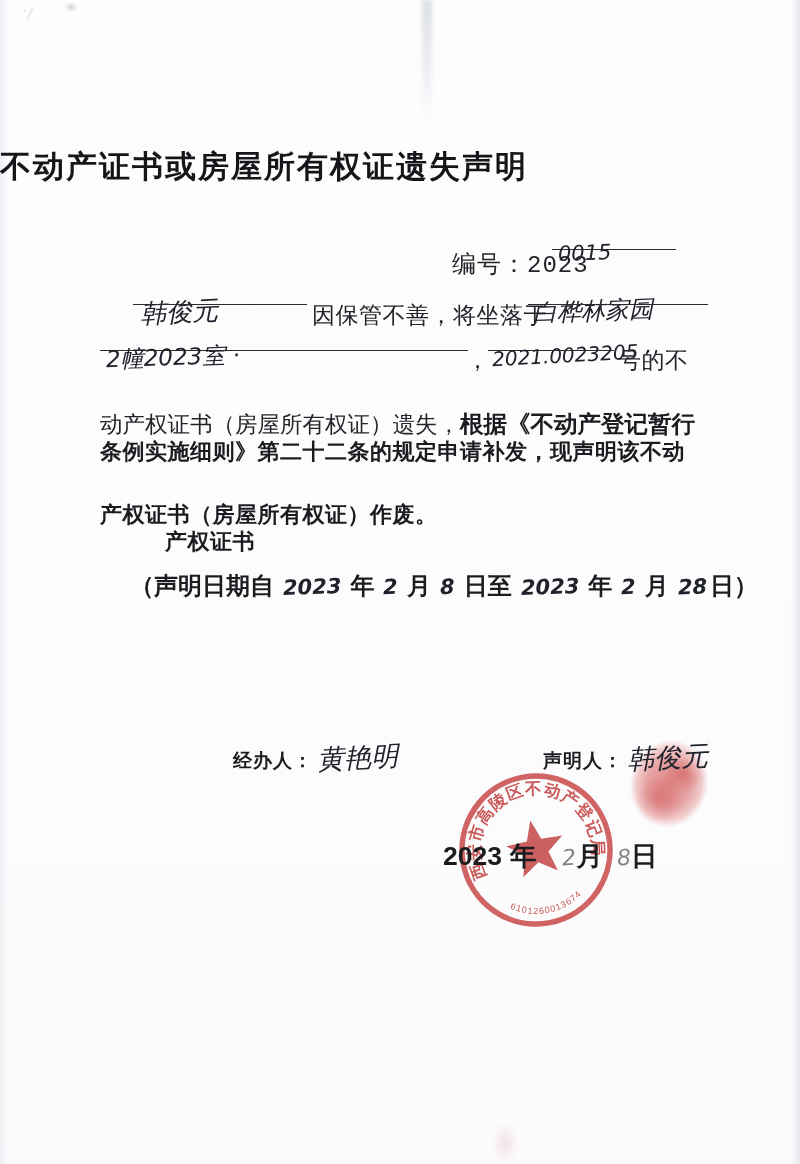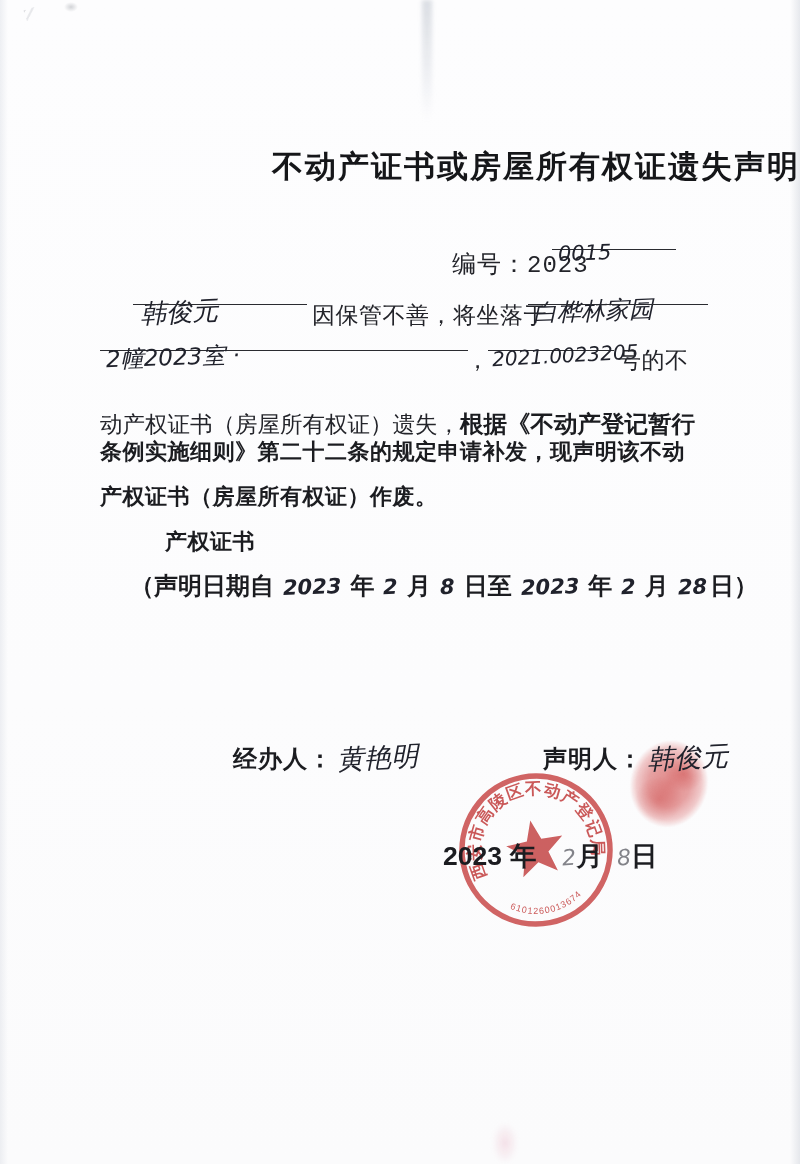--- a/index.html
+++ b/index.html
@@ -25,21 +25,21 @@
     filter:blur(2px);}
   .smudge.rightedge{right:0;top:0;width:10px;height:1164px;
     background:linear-gradient(270deg,rgba(208,212,220,.5),transparent);}
   .smudge.leftedge{left:0;top:0;width:8px;height:1164px;
     background:linear-gradient(90deg,rgba(214,218,226,.4),transparent);}
   .smudge.pinkblob{left:492px;top:1122px;width:26px;height:42px;
     background:radial-gradient(ellipse at center,rgba(235,190,205,.45),transparent 70%);filter:blur(2px);}
 
   .title{
     position:absolute;left:0;top:146px;width:100%;
-    text-align:right;
+    text-align:left;
     font-family:"Liberation Serif",serif;
     font-weight:700;font-size:31px;letter-spacing:2px;color:#151619;
   }
   .kai{font-family:"Liberation Serif",serif;font-weight:400;color:#23242a;}
   .hei{font-family:"Liberation Sans",sans-serif;font-weight:700;color:#1b1c20;}
   .hw{
     font-family:"DejaVu Sans",sans-serif;font-style:italic;
     color:#20222c;white-space:nowrap;
   }
   .abs{position:absolute;white-space:nowrap;}
@@ -47,21 +47,21 @@
   .serial-label{font-size:24px;letter-spacing:1px;}
   .u-line{position:absolute;border-bottom:1.6px solid #2a2b30;height:0;}
 
   .body-line{font-size:23px;letter-spacing:.5px;}
   .hei-line{font-size:22px;letter-spacing:.5px;}
 
   .validity{display:flex;align-items:baseline;font-size:24px;}
   .validity .hw{font-size:21px;margin:0 7px;transform:rotate(-2deg);}
   .validity .lbl{margin:0 2px;}
 
-  .sig-label{font-size:24px;letter-spacing:1px;font-family:Liberation Mono, monospace;}
+  .sig-label{font-size:19px;letter-spacing:1px;font-family:Liberation Mono, monospace;}
   .sig-hw{font-size:27px;margin-left:4px;transform:rotate(-3deg);display:inline-block;}
 
   .footer-date{display:flex;align-items:baseline;font-size:26.5px;font-weight:600;
     font-family:"Liberation Sans",sans-serif;color:#1b1c20;z-index:5;}
   .footer-date .gap{display:inline-block;width:26px;}
   .footer-date .hw-faint{font-size:22px;opacity:.55;font-weight:400;transform:rotate(-4deg);}
 
   .stamp-wrap{position:absolute;left:436px;top:750px;width:200px;height:200px;
     transform:rotate(-11deg);opacity:.92;z-index:2;}
   .stamp-wrap svg{mix-blend-mode:multiply;}
@@ -109,21 +109,21 @@
   <div class="u-line" style="left:488px;top:350px;width:126px;"></div>
   <span class="abs hw" style="left:492px;top:343px;font-size:20px;transform:rotate(-3deg);">2021.0023205 ·</span>
   <span class="abs kai body-line" style="left:618px;top:345px;">号的不</span>
 
   <span class="abs" style="left:100px;top:408px;">
     <span class="kai" style="font-size:22.5px;">动产权证书（房屋所有权证）遗失，</span><span class="hei" style="font-size:23.5px;">根据《不动产登记暂行</span>
   </span>
 
   <span class="abs hei hei-line" style="left:100px;top:437px;">条例实施细则》第二十二条的规定申请补发，现声明该不动</span>
 
-  <span class="abs hei hei-line" style="left:100px;top:482px;">产权证书（房屋所有权证）作废。</span>
+  <span class="abs hei hei-line" style="left:100px;top:500px;">产权证书（房屋所有权证）作废。</span>
 
   <span class="abs hei hei-line" style="left:165px;top:527px;">产权证书</span>
 
   <div class="abs validity hei" style="left:128px;top:570px;justify-content:flex-end;">
     <span class="lbl">（声明日期自</span>
     <span class="hw">2023</span>
     <span class="lbl">年</span>
     <span class="hw">2</span>
     <span class="lbl">月</span>
     <span class="hw">8</span>

